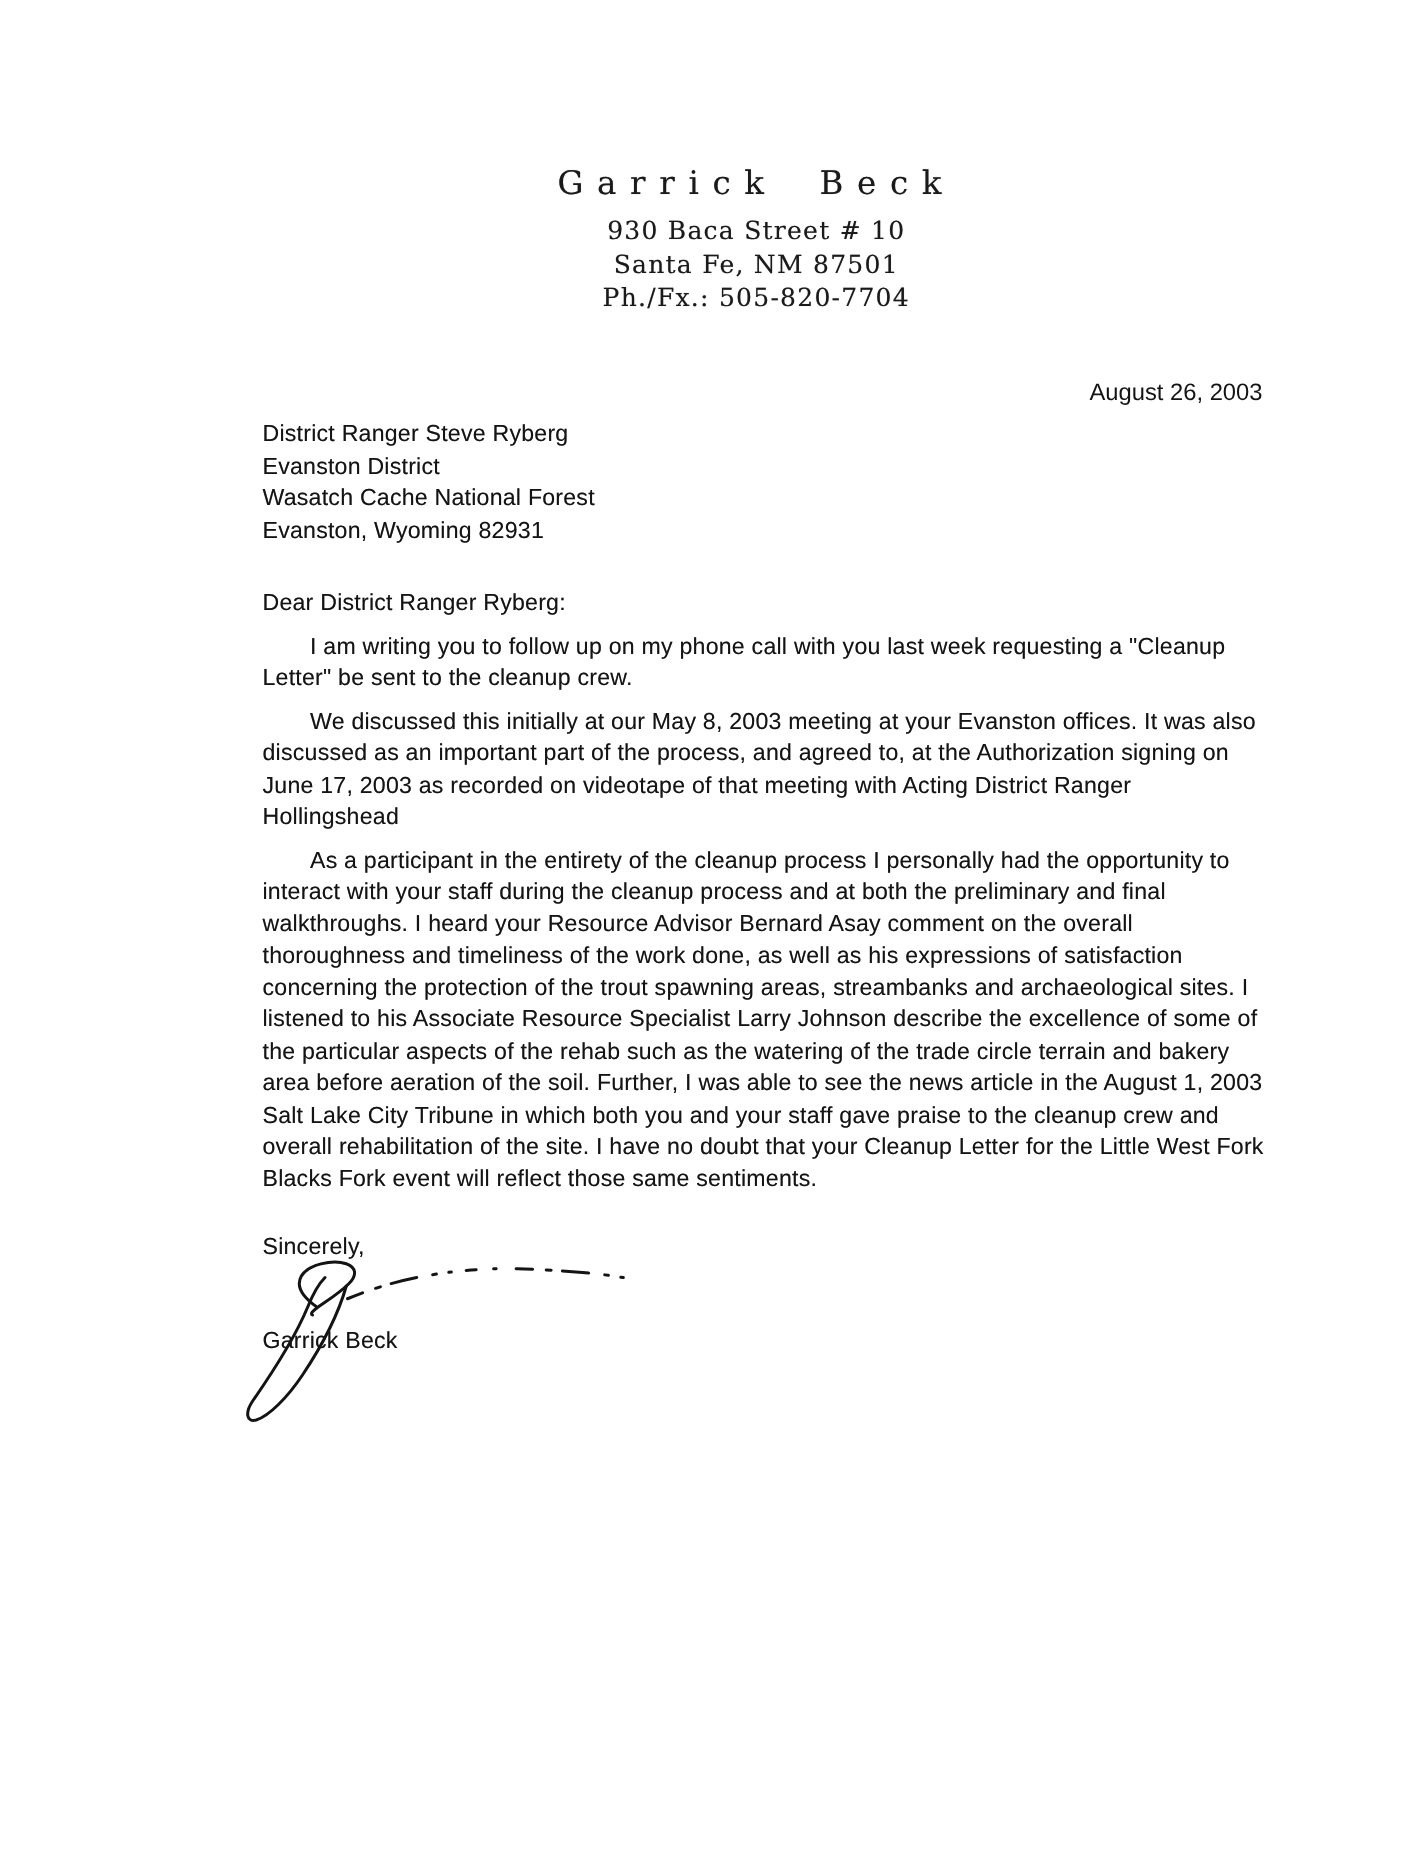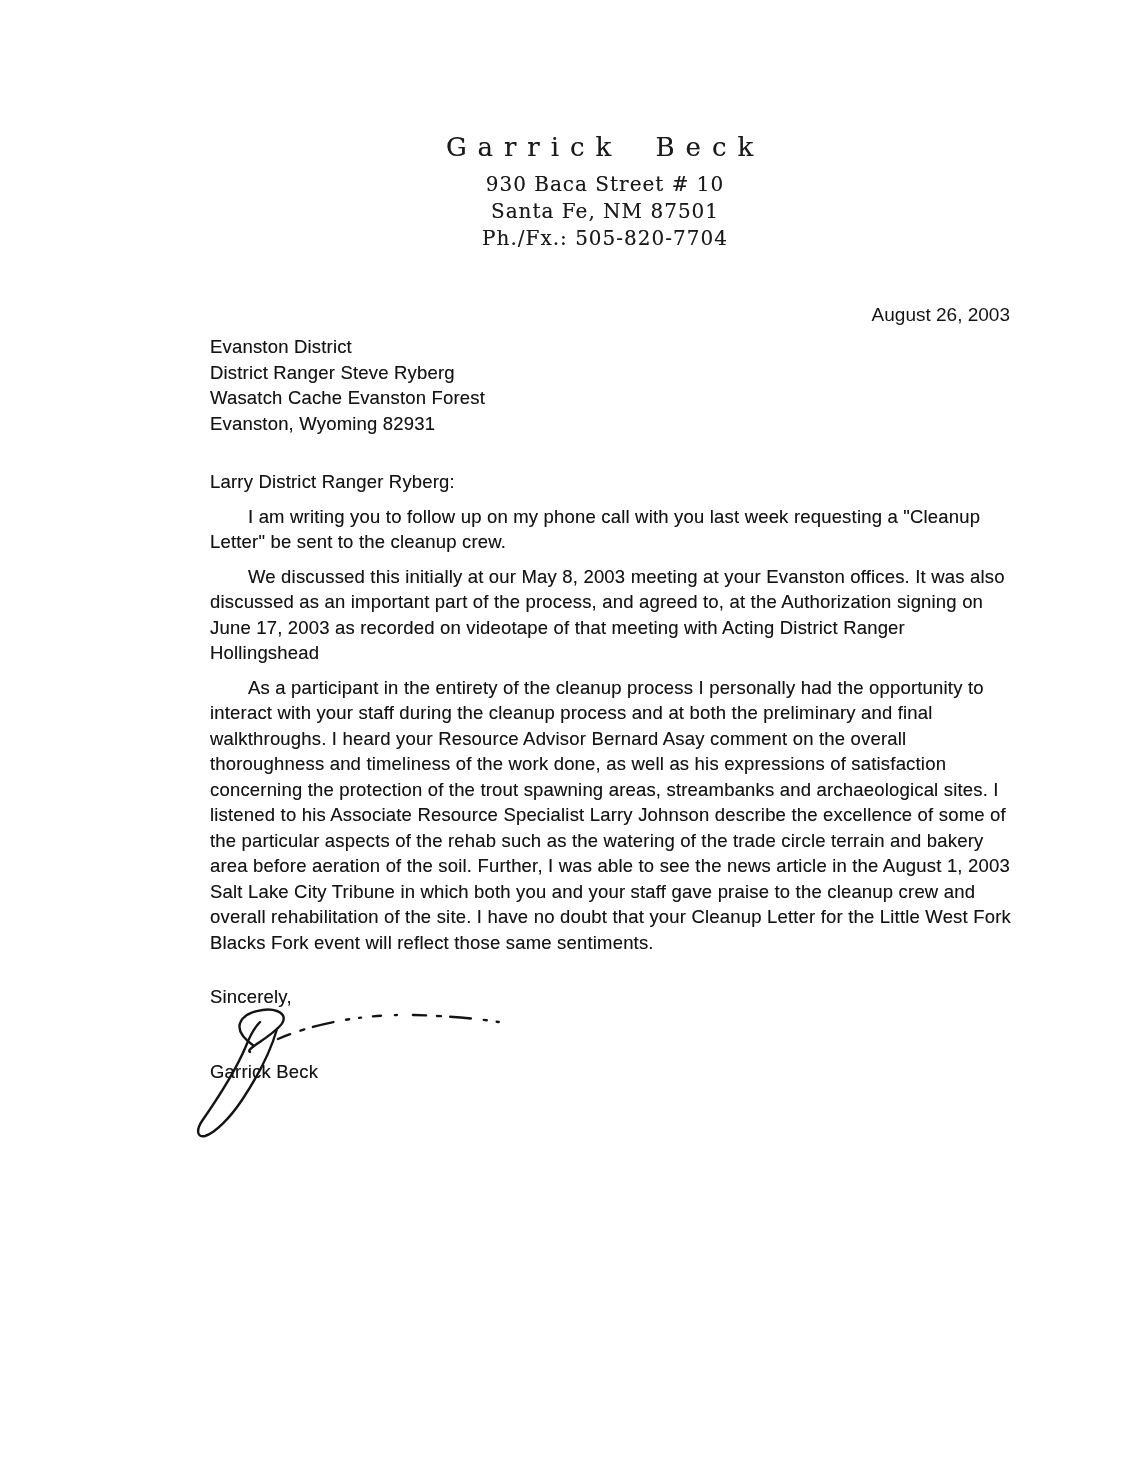--- a/index.html
+++ b/index.html
@@ -88,27 +88,27 @@
     <div class="letterhead-line">930 Baca Street # 10</div>
     <div class="letterhead-line">Santa Fe, NM  87501</div>
     <div class="letterhead-line">Ph./Fx.: 505-820-7704</div>
   </div>
 
   <div class="date-row">August 26, 2003</div>
 
   <div class="content">
 
     <div class="recipient">
+      <span class="recipient-line">District Ranger Steve Ryberg</span>
       <span class="recipient-line">Evanston District</span>
-      <span class="recipient-line">District Ranger Steve Ryberg</span>
-      <span class="recipient-line">Wasatch Cache Evanston Forest</span>
+      <span class="recipient-line">Wasatch Cache National Forest</span>
       <span class="recipient-line">Evanston, Wyoming 82931</span>
     </div>
 
-    <div class="salutation">Larry District Ranger Ryberg:</div>
+    <div class="salutation">Dear District Ranger Ryberg:</div>
 
     <p class="para">I am writing you to follow up on my phone call with you last week requesting a "Cleanup Letter" be sent to the cleanup crew.</p>
     <p class="para">We discussed this initially at our May 8, 2003 meeting at your Evanston offices. It was also discussed as an important part of the process, and agreed to, at the Authorization signing on June 17, 2003 as recorded on videotape of that meeting with Acting District Ranger Hollingshead</p>
     <p class="para">As a participant in the entirety of the cleanup process I personally had the opportunity to interact with your staff during the cleanup process and at both the preliminary and final walkthroughs. I heard your Resource Advisor Bernard Asay comment on the overall thoroughness and timeliness of the work done, as well as his expressions of satisfaction concerning the protection of the trout spawning areas, streambanks and archaeological sites. I listened to his Associate Resource Specialist Larry Johnson describe the excellence of some of the particular aspects of the rehab such as the watering of the trade circle terrain and bakery area before aeration of the soil.  Further, I was able to see the news article in the August 1, 2003 Salt Lake City Tribune in which both you and your staff gave praise to the cleanup crew and overall rehabilitation of the site. I have no doubt that your Cleanup Letter for the Little West Fork Blacks Fork event will reflect those same sentiments.</p>
 
     <div class="closing-block">
       <div class="closing">Sincerely,</div>
 
       <svg class="sig-svg" width="340" height="145" viewBox="0 0 340 145" fill="none" stroke="#141414" stroke-width="2.4" stroke-linecap="round">
 

